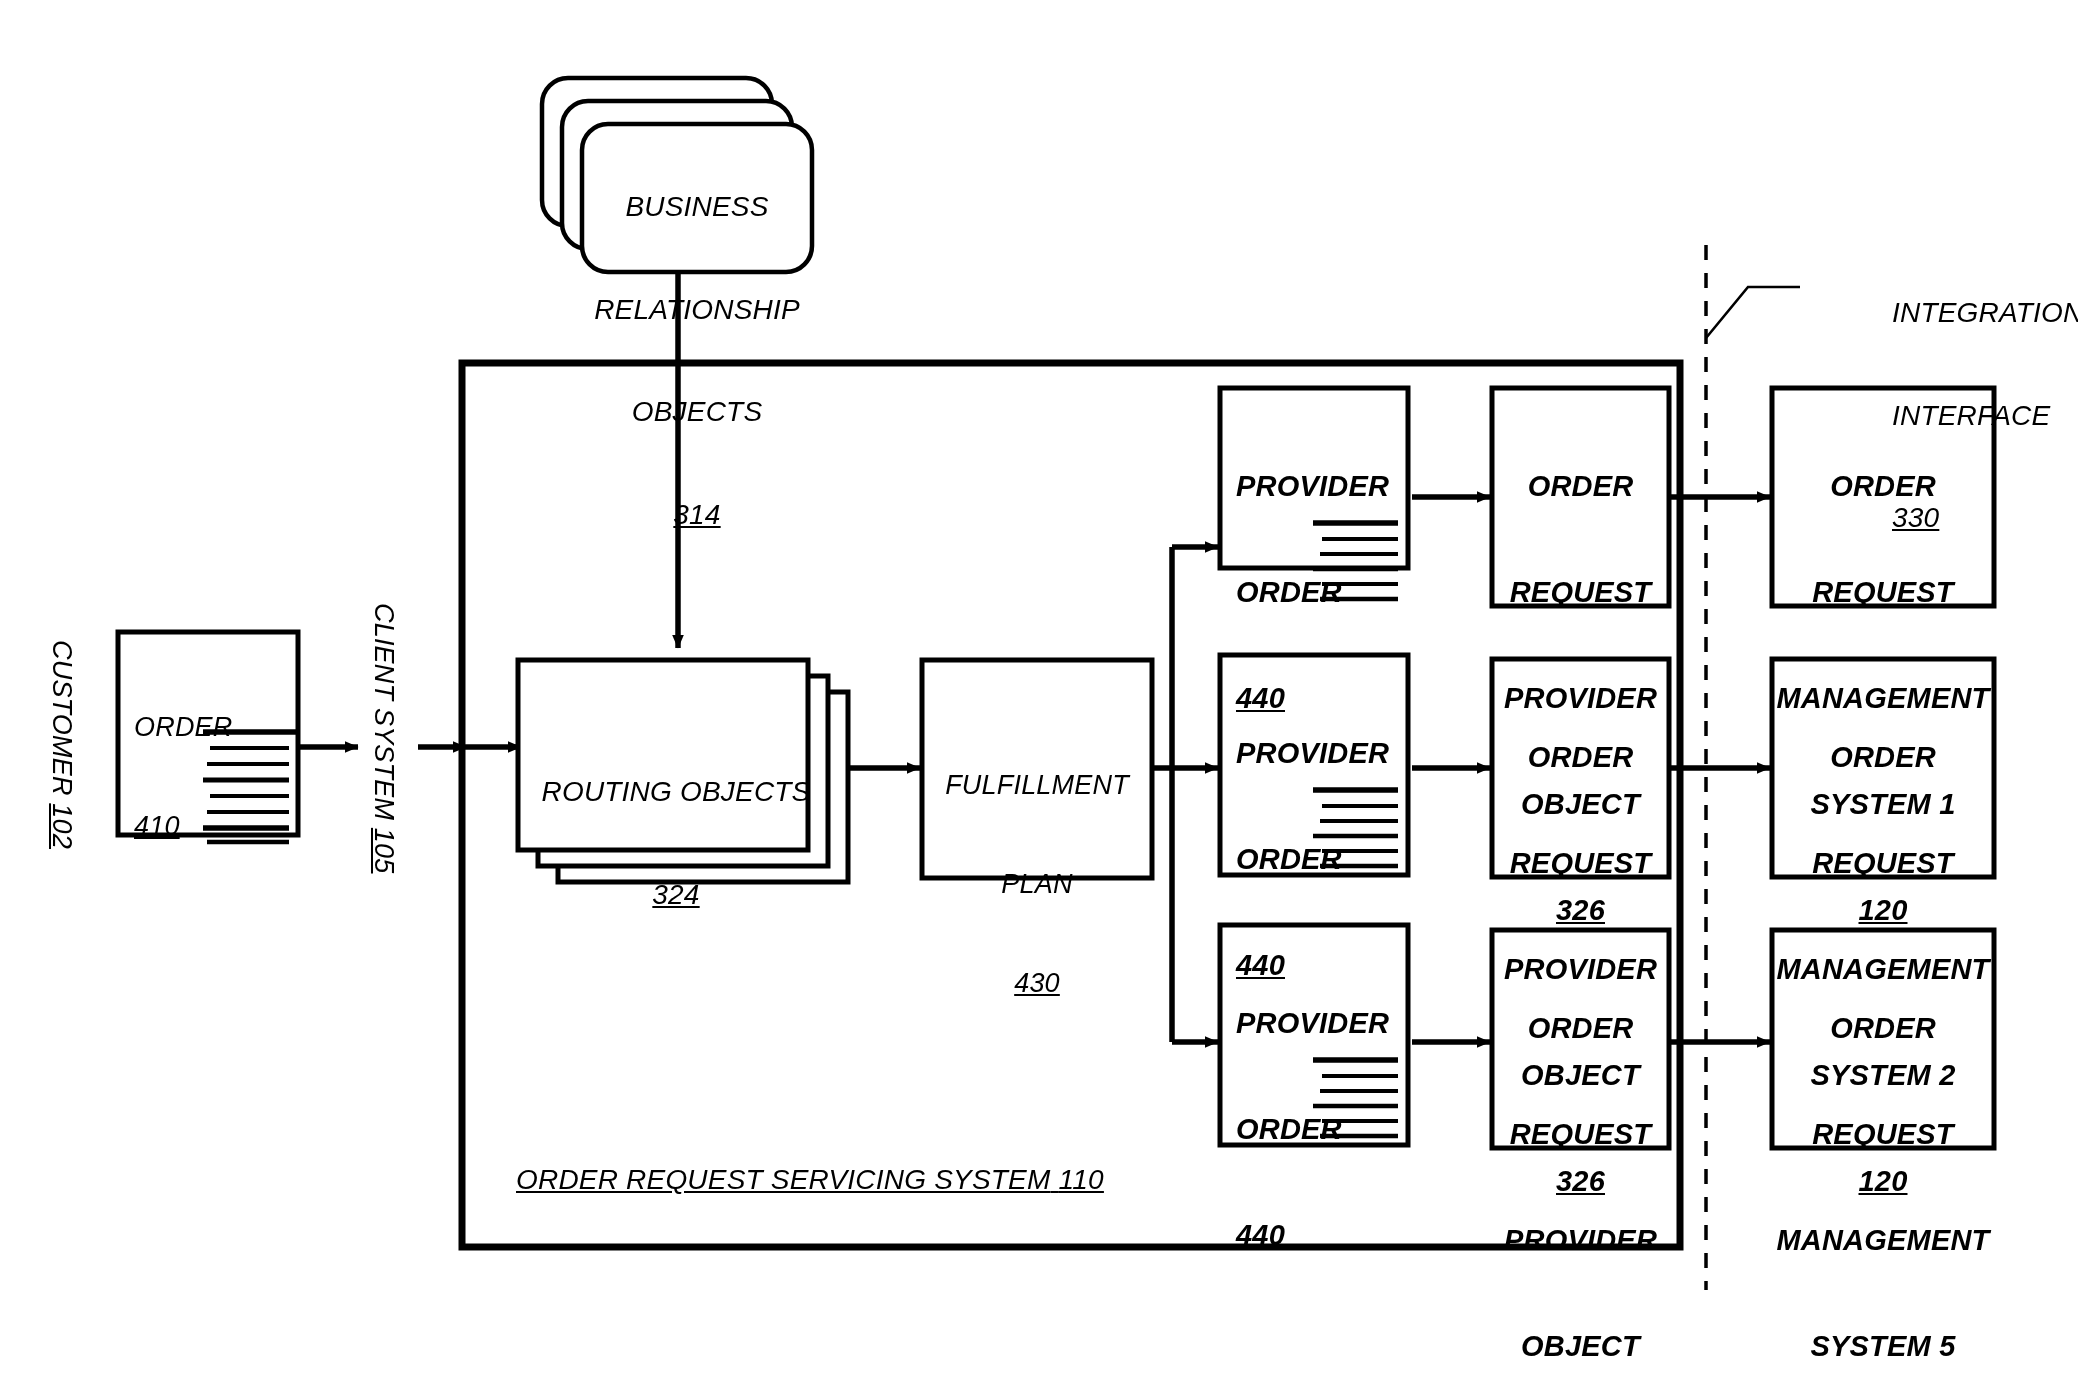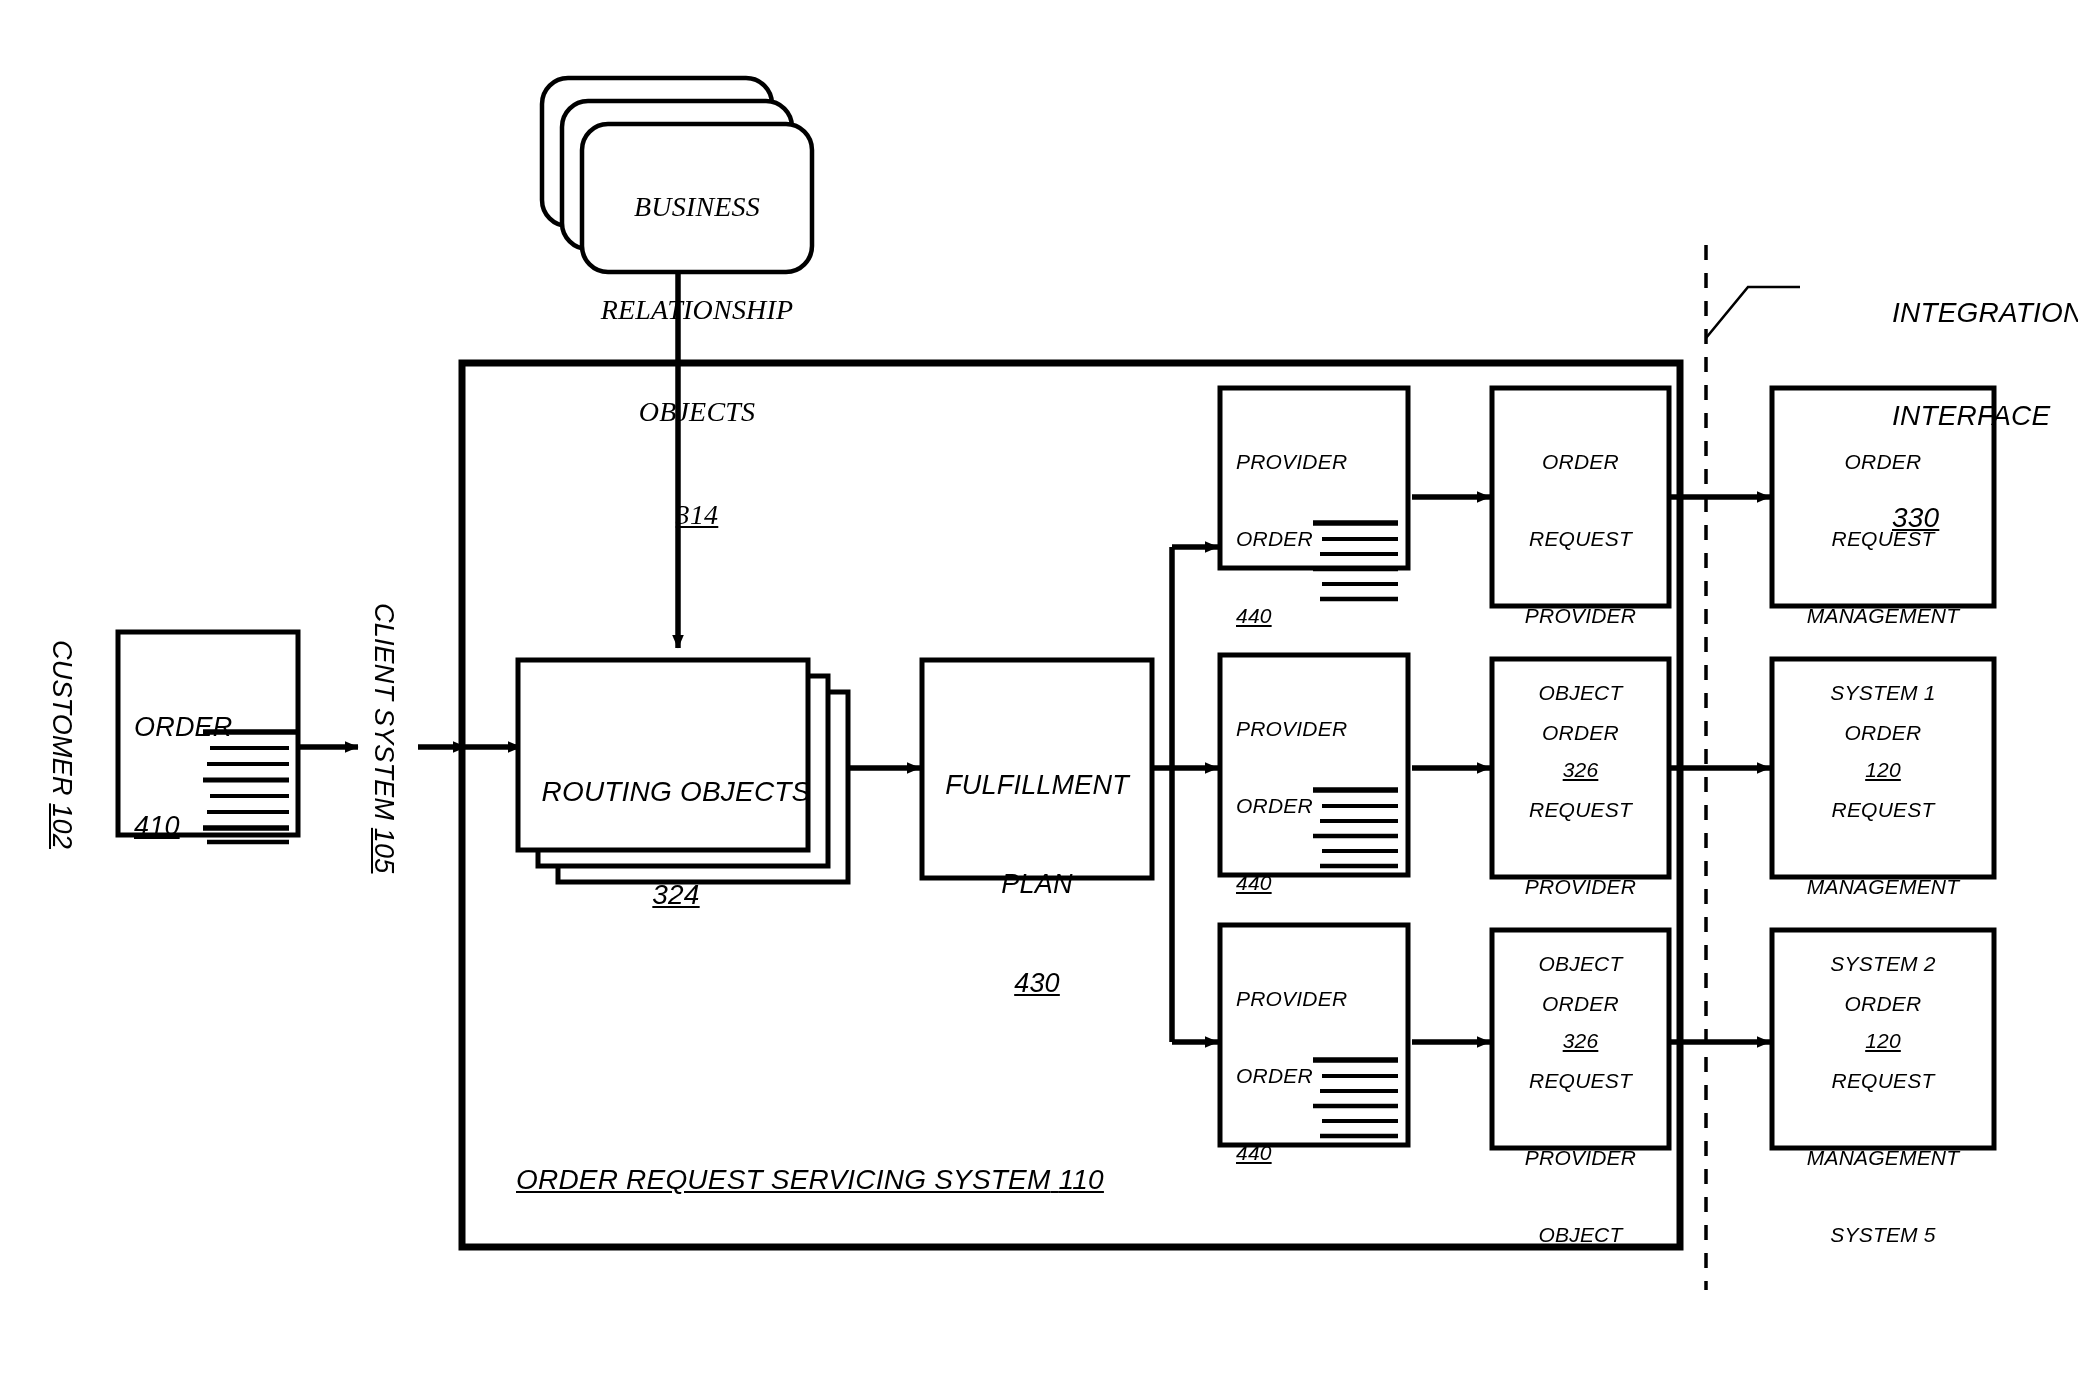--- a/index.html
+++ b/index.html
@@ -17,21 +17,21 @@
     font-weight:400;
     color:#000;
     line-height:1.22;
     letter-spacing:0.2px;
     white-space:pre;
   }
   .ctr{text-align:center;}
   .lft{text-align:left;}
   .u{text-decoration:underline;text-underline-offset:2px;}
 
-  .f26{font-size:21px;}
+  .f26{font-size:29px;font-weight:bold;}
   .f27{font-size:27px;}
   .f28{font-size:28px;}
 
   .rot90{
     transform-origin:0 0;
     transform:rotate(90deg);
   }
 </style>
 </head>
 <body>
@@ -141,21 +141,21 @@
     </g>
     <line x1="1412" y1="1042" x2="1490" y2="1042" stroke="#000" stroke-width="5.5" marker-end="url(#ah)"></line>
     <rect x="1492" y="930" width="177" height="218" fill="#fff" stroke="#000" stroke-width="5"></rect>
     <line x1="1670" y1="1042" x2="1770" y2="1042" stroke="#000" stroke-width="5.5" marker-end="url(#ah)"></line>
     <rect x="1772" y="930" width="222" height="218" fill="#fff" stroke="#000" stroke-width="5"></rect>
 
     <line x1="1706" y1="245" x2="1706" y2="1290" stroke="#000" stroke-width="3.5" stroke-dasharray="15 13"></line>
     <polyline points="1706,338 1748,287 1800,287" fill="none" stroke="#000" stroke-width="2.6"></polyline>
   </svg>
 
-  <div class="lbl ctr f28" style="left:582px;top:122px;width:230px;font-family:Liberation Serif, serif;">
+  <div class="lbl ctr f28" style="left:582px;top:122px;width:230px;">
     <div>BUSINESS</div>
     <div>RELATIONSHIP</div>
     <div>OBJECTS</div>
     <div class="u">314</div>
   </div>
 
   <div class="lbl f27 rot90" style="left:78px;top:640px;white-space:nowrap;">
     <span>CUSTOMER</span><span> </span><span class="u">102</span>
   </div>
 

